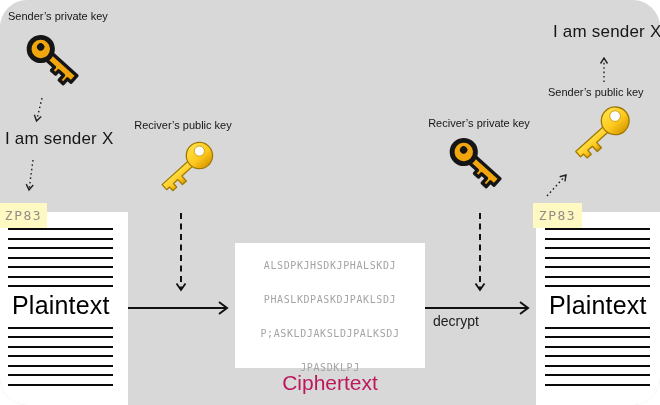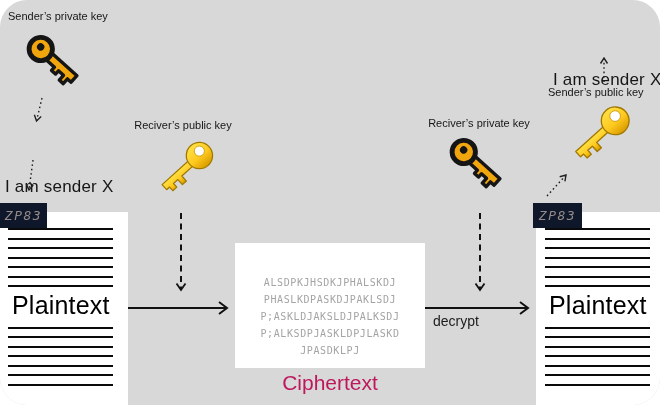--- a/index.html
+++ b/index.html
@@ -2,38 +2,38 @@
 <html><head>
 <meta charset="utf-8">
 <style>
   html,body{margin:0;padding:0;}
   body{font-family:"Liberation Sans",sans-serif;}
   #canvas{position:relative;width:660px;height:405px;background:#d8d8d8;overflow:hidden;border-radius:27px;}
 
   .label{position:absolute;color:#161616;white-space:nowrap;}
   .cap{font-size:11px;}
   .cap.centered{text-align:center;white-space:normal;}
-  .claim{font-size:17px;letter-spacing:0.2px;margin-top:48px;}
+  .claim{font-size:17px;letter-spacing:0.2px;}
   .op{font-size:14px;text-align:center;color:#1c1c1c;}
 
   .keyicon{position:absolute;}
 
-  .tab{position:absolute;background:#0f172a;z-index:4;display:flex;align-items:center;justify-content:center;font-style:italic;}
+  .tab{position:absolute;background:#fef9c3;z-index:4;display:flex;align-items:center;justify-content:center;}
   .tab-text{font-family:"DejaVu Sans Mono",monospace;font-size:13px;letter-spacing:1.5px;color:#958c89;}
 
   .doc{position:absolute;background:#ffffff;z-index:1;box-sizing:border-box;}
   .doc-inner{display:flex;flex-direction:column;}
   .doc-lines{display:flex;flex-direction:column;gap:7.5px;}
   .doc-line{height:2px;background:#0a0a0a;}
   .doc-title{font-size:25px;color:#000;margin:4px 0 7px 4px;line-height:1.15;letter-spacing:0.2px;}
   #doc-left .doc-inner{padding:16px 15px 0 8px;}
   #doc-right .doc-inner{padding:16px 10px 0 9px;}
 
   .cipherbox{position:absolute;left:235px;top:243px;width:190px;height:125px;background:#ffffff;z-index:2;
-             display:flex;flex-direction:column;align-items:center;padding-top:31px;box-sizing:border-box;}
+             display:flex;flex-direction:column;align-items:center;padding-top:14px;box-sizing:border-box;gap:17px;}
   .cipher-line{font-family:"DejaVu Sans Mono",monospace;font-size:10px;line-height:17px;
                letter-spacing:0.6px;color:#a4a4a4;white-space:nowrap;}
   .cipher-caption{position:absolute;left:270px;top:371px;width:120px;text-align:center;
                   font-size:21px;color:#be185d;}
 
   svg.overlay{position:absolute;left:0;top:0;z-index:5;pointer-events:none;}
 </style>
 </head>
 <body>
 
@@ -94,21 +94,20 @@
       <circle cx="55.5" cy="35" r="13.5" fill="url(#goldg1)" stroke="#a07800" stroke-width="1.3"></circle>
       <circle cx="58.5" cy="31.5" r="5.2" fill="#fefefe" stroke="#c7980a" stroke-width="0.8"></circle>
     </g>
   </svg>
 
 
   <div class="cipherbox">
       <div class="cipher-line">ALSDPKJHSDKJPHALSKDJ</div>
       <div class="cipher-line">PHASLKDPASKDJPAKLSDJ</div>
       <div class="cipher-line">P;ASKLDJAKSLDJPALKSDJ</div>
-      <div class="cipher-line">P;ALKSDPJASKLDPJLASKD</div>
       <div class="cipher-line">JPASDKLPJ</div>
     </div>
   <div class="label cipher-caption">Ciphertext</div>
 
   <div class="label cap centered" style="left:426px;top:117px;width:106px;">Reciver’s private key</div>
 
   <svg class="keyicon" style="left:443px;top:130px;" width="70" height="70" viewBox="0 0 72 72">
     <g transform="rotate(42 34 34)">
       <path d="M25,29.5 L63,29.5 L63,38.5 L58,38.5 L58,45 L52.5,45 L52.5,38.5 L45.5,38.5 L45.5,43 L40,43 L40,38.5 L25,38.5 Z" fill="#f2a60d" stroke="#151515" stroke-width="3.5" stroke-linejoin="round"></path>
       <circle cx="17" cy="34" r="12" fill="#f2a60d" stroke="#151515" stroke-width="5"></circle>

